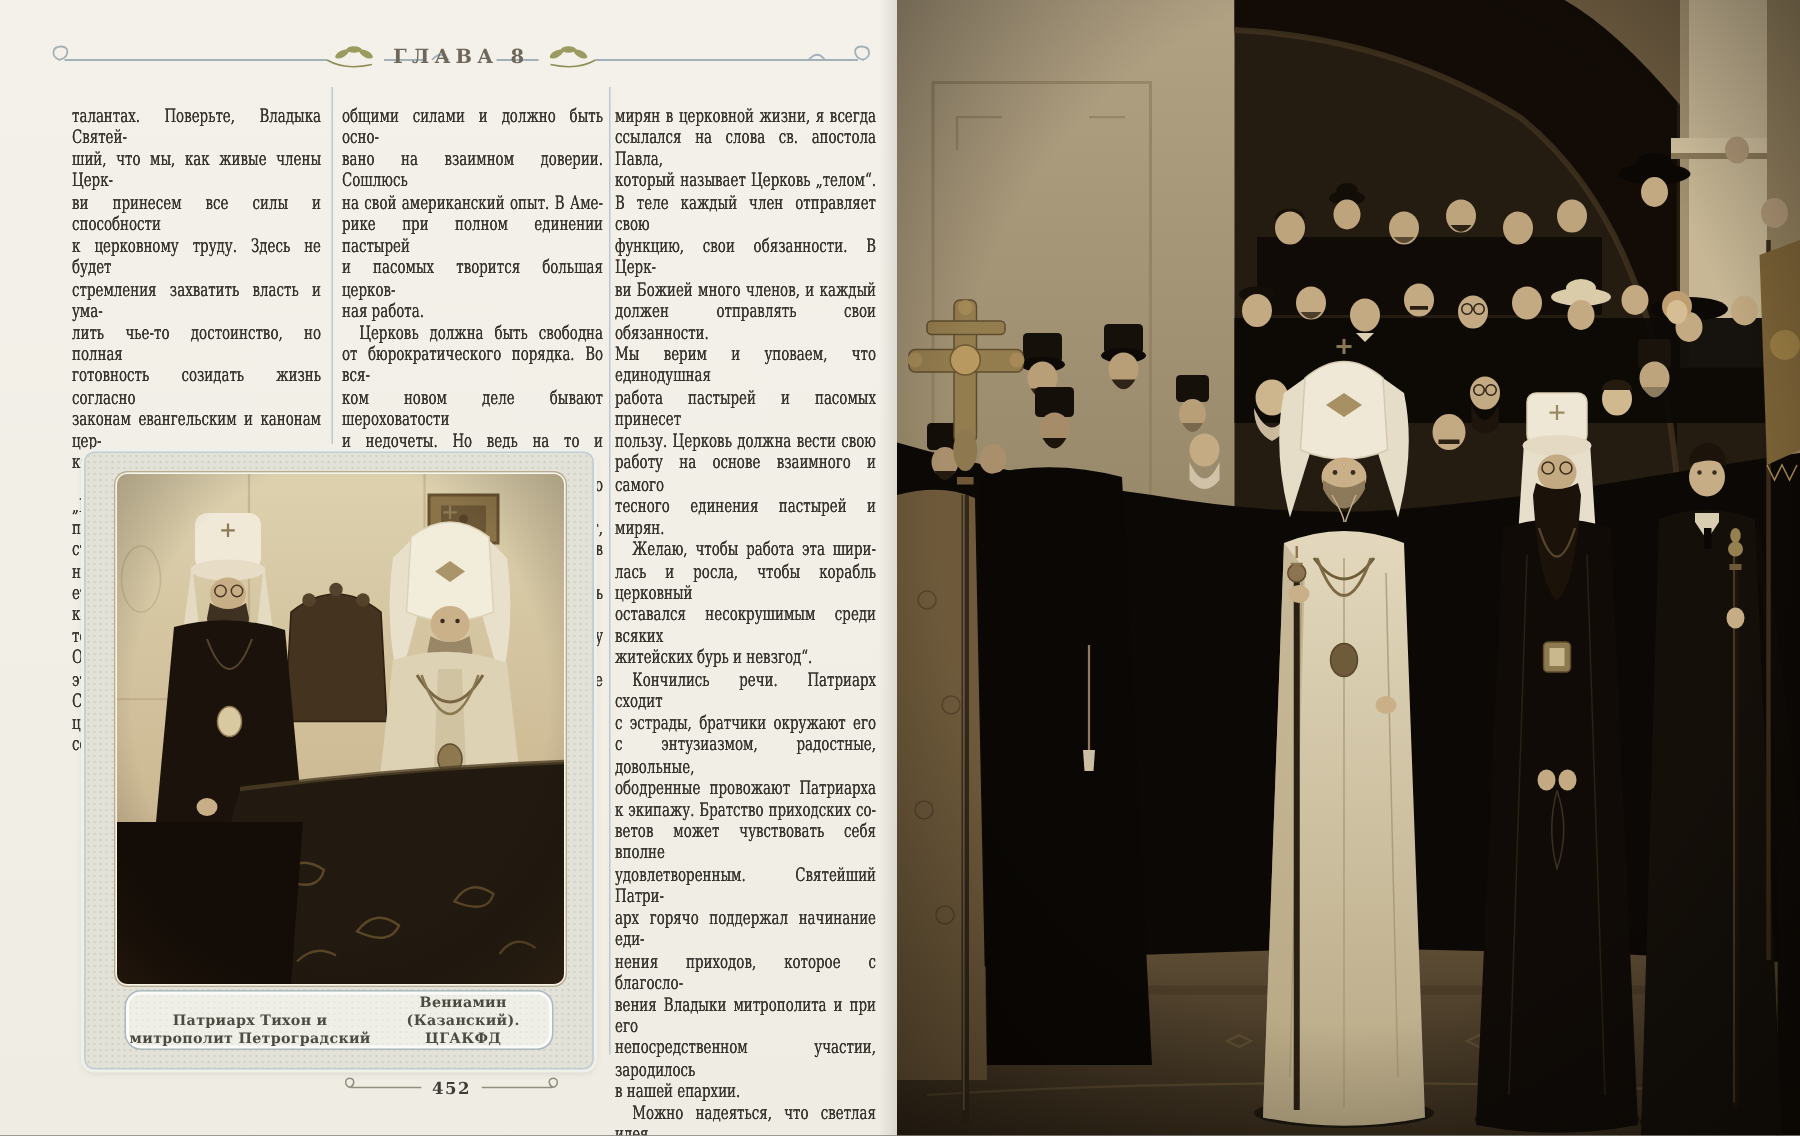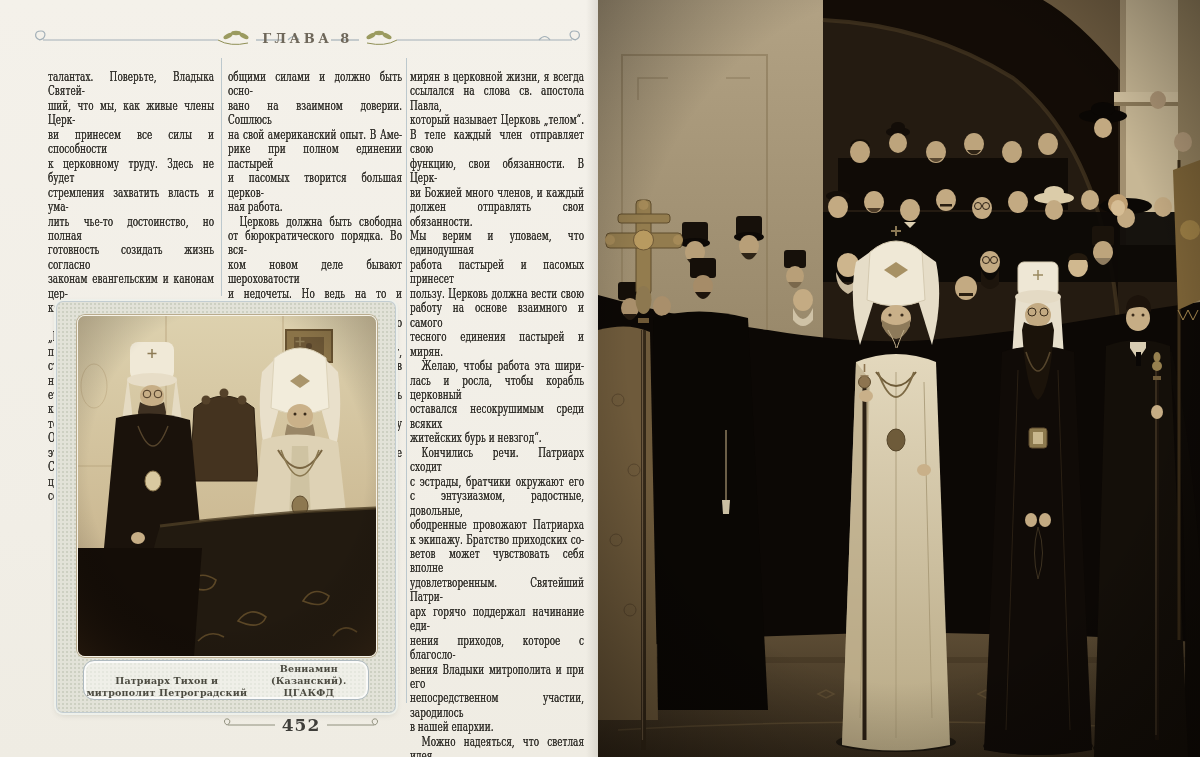--- a/index.html
+++ b/index.html
@@ -37,21 +37,21 @@
   .photo-inner svg{display:block;}
   .plaque{position:absolute;left:26px;right:26px;bottom:12px;height:38px;
           border:1px solid #aeb9bf;border-radius:11px;
           background:rgba(250,250,246,.55);
           box-shadow:inset 0 0 0 2px rgba(255,255,255,.75);
           display:flex;flex-direction:row;justify-content:center;align-items:flex-end;}
   .plaque div{font-size:9.5px;font-weight:bold;line-height:12px;letter-spacing:.2px;
               color:#4c4b41;text-align:center;}
   .pagenum{position:absolute;left:211px;top:714px;width:180px;height:22px;
            display:flex;align-items:center;justify-content:center;gap:7px;}
-  .pagenum span{font-size:17px;font-weight:bold;color:#3e3d39;letter-spacing:1px;}
+  .pagenum span{font-size:11px;font-weight:bold;color:#3e3d39;letter-spacing:1px;}
   .spine-shadow{position:absolute;left:586px;top:0;width:12px;height:757px;
                 background:linear-gradient(90deg,rgba(0,0,0,0) 0%,rgba(40,30,20,.10) 100%);}
   
   .page-right{position:absolute;left:598px;top:0;width:602px;height:757px;background:#241b11;}
   .page-right svg{display:block;}
   .right-caption{position:absolute;left:0;top:697px;width:602px;text-align:center;}
   .right-caption div{font-size:10px;font-weight:bold;line-height:13px;letter-spacing:.4px;
                      color:#d6c9aa;text-shadow:0 1px 2px rgba(0,0,0,.85);}
 </style>
 </head>

